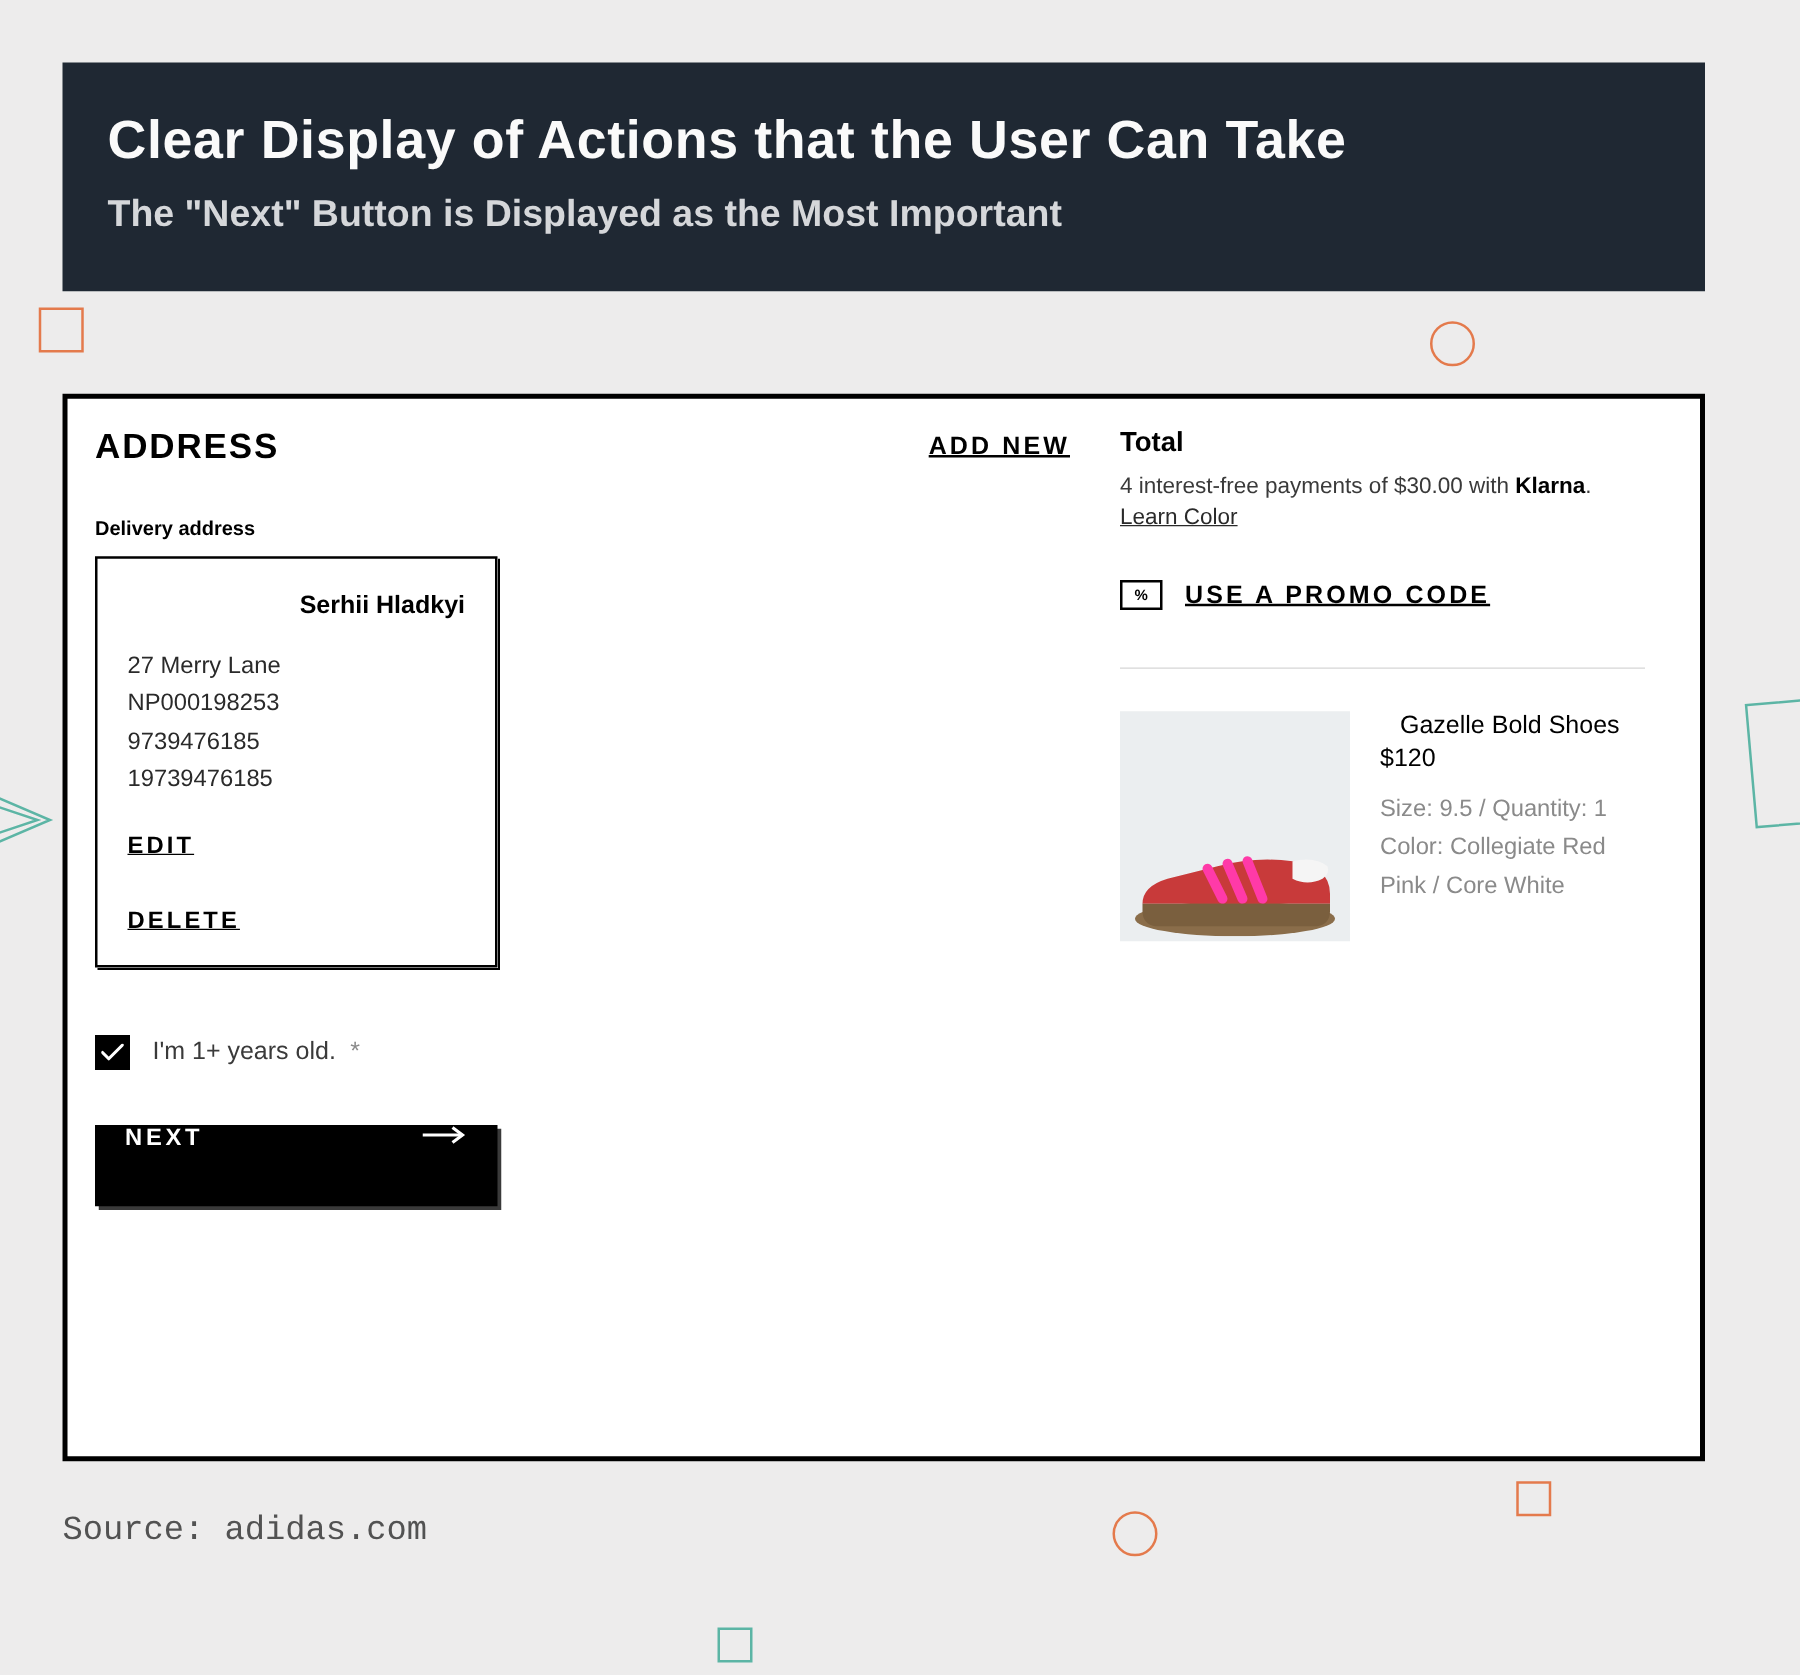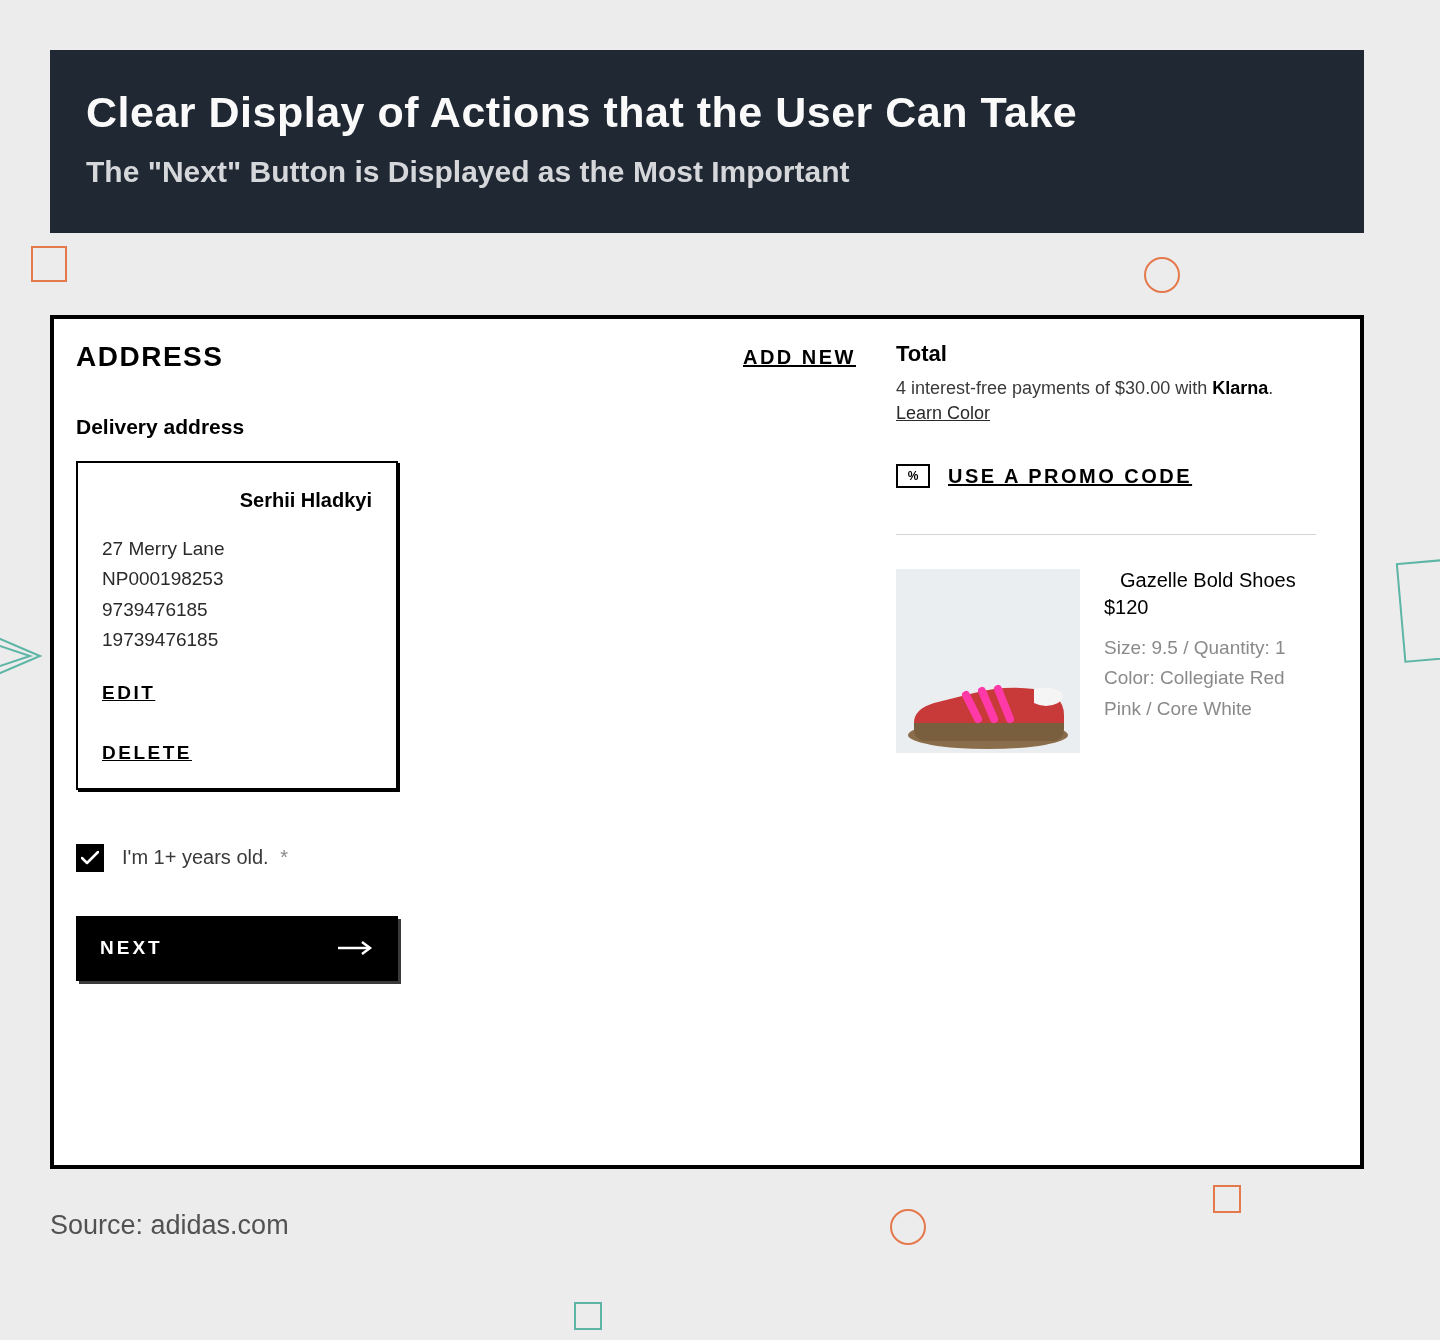--- a/index.html
+++ b/index.html
@@ -142,24 +142,24 @@
     .add-new-link {
       font-size: 20px;
       font-weight: 800;
       letter-spacing: 2.5px;
       text-decoration: underline;
       color: #000;
       cursor: pointer;
     }
 
     .delivery-label {
-      font-size: 21px;
+      font-size: 16px;
       font-weight: 700;
       color: #000;
-      margin-bottom: 22px;
+      margin-bottom: 12px;
     }
 
     .address-card {
       border: 2px solid #000;
       width: 322px;
       padding: 26px 24px 24px 24px;
       box-shadow: 2px 2px 0 #000;
       margin-bottom: 54px;
     }
     .address-name {
@@ -218,21 +218,21 @@
       margin-left: 6px;
     }
 
     .next-button {
       width: 322px;
       height: 65px;
       background: #000;
       color: #fff;
       border: none;
       display: flex;
-      align-items: center;
+      align-items: flex-start;
       justify-content: space-between;
       padding: 0 24px;
       cursor: pointer;
       box-shadow: 3px 3px 0 #3a3a3a;
       margin-top: 20px;
     }
     .next-button-label {
       font-size: 19px;
       font-weight: 800;
       letter-spacing: 3px;
@@ -327,20 +327,21 @@
       line-height: 1.6;
     }
 
     
     .source-text {
       position: absolute;
       top: 1210px;
       left: 50px;
       font-size: 27px;
       color: #525252;
+      font-family: Liberation Mono, monospace;
     }
 
     
     .shoe {
       position: absolute;
       bottom: 4px;
       left: 8px;
       width: 168px;
       height: 100px;
     }

